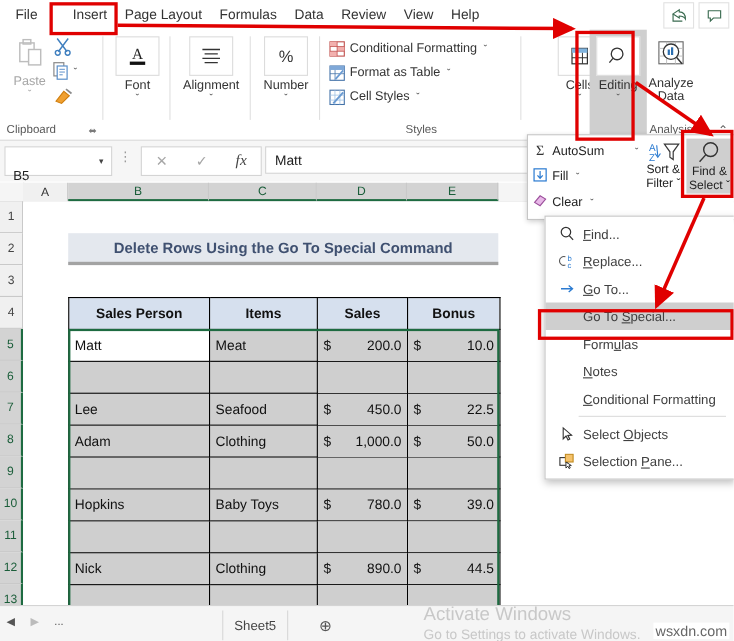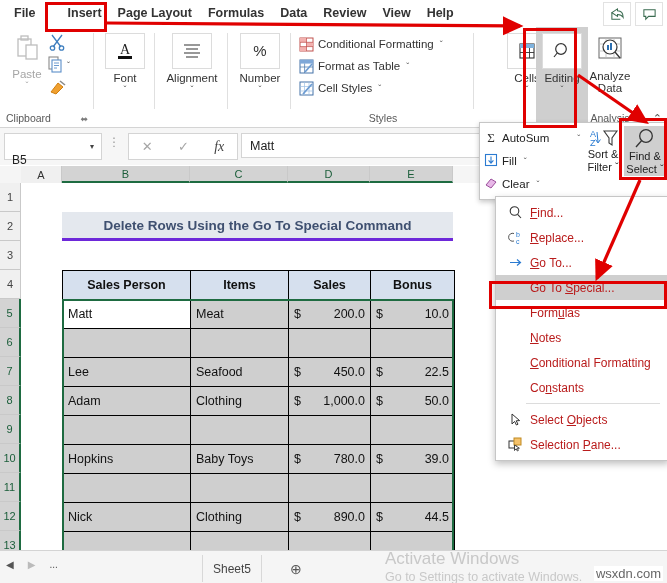--- a/index.html
+++ b/index.html
@@ -6,21 +6,21 @@
   body{
     width:667px;height:583px;overflow:hidden;position:relative;
     font-family:"Liberation Sans", sans-serif;
     background:#ffffff;
     -webkit-font-smoothing:antialiased;
   }
   .app{position:absolute;inset:0;}
 
   
   .tabstrip{position:absolute;left:0;top:0;width:667px;height:27px;background:#fff;}
-  .tabs{display:flex;align-items:center;height:27px;padding-left:6px;font-weight:bold;}
+  .tabs{display:flex;align-items:center;height:27px;padding-left:6px;}
   .tab{font-size:12.5px;color:#333333;padding:0 8px;height:27px;line-height:27px;white-space:nowrap;}
   .tab.active{color:#1b6b3a;font-weight:400;}
   .tabstrip .rightbtns{position:absolute;right:4px;top:2px;display:flex;gap:4px;}
   .rb{width:26px;height:22px;border:1px solid #e2e2e2;background:#fff;display:flex;align-items:center;justify-content:center;}
 
   
   .ribbon{position:absolute;left:0;top:27px;width:667px;height:100px;background:#fff;border-bottom:1px solid #d4d4d4;}
   .grp{position:absolute;top:0;height:100px;}
   .grp .glabel{position:absolute;bottom:3px;width:100%;text-align:center;font-size:10.5px;color:#595959;}
   .bigbtn{display:flex;flex-direction:column;align-items:center;width:100%;padding-top:6px;}
@@ -51,21 +51,21 @@
   .ch.selc{background:#d3d3d3;border-bottom:2px solid #1e6b41;color:#1b5e3a;}
   .corner{position:absolute;left:0;top:0;width:21px;height:17px;background:#f0f0f0;border-right:1px solid #c9c9c9;border-bottom:1px solid #b7b7b7;}
   .corner:after{content:"";position:absolute;right:3px;bottom:2px;border-left:8px solid transparent;border-bottom:8px solid #a6a6a6;}
   .rowhdrs{position:absolute;left:0;top:17px;width:21px;}
   .rh{height:29px;border-bottom:1px solid #c9c9c9;border-right:1px solid #c9c9c9;box-sizing:border-box;background:#f0f0f0;
       font-size:11px;color:#444;display:flex;align-items:center;justify-content:center;}
   .rh.selr{background:#d3d3d3;border-right:2px solid #1e6b41;color:#1b5e3a;}
   .cells{position:absolute;left:21px;top:17px;right:0;bottom:0;background:#fff;}
 
   .title-banner{position:absolute;box-sizing:border-box;background:#e4e8ee;display:flex;align-items:center;justify-content:center;
-     font-size:13.5px;font-weight:bold;color:#3f5070;border-bottom:3px solid #6d28d9;}
+     font-size:13.5px;font-weight:bold;color:#3f5070;border-bottom:3px solid #a3a3a3;}
 
   table.sheet{position:absolute;border-collapse:collapse;table-layout:fixed;}
   table.sheet td{border:1px solid #000;box-sizing:border-box;height:29px;font-size:12.5px;color:#111;padding:0 5px;
      overflow:hidden;white-space:nowrap;}
   td.hdrcell{background:#d6e0ee;font-weight:bold;text-align:center;font-size:12.5px;}
   td.selcell{background:#cfcfcf;}
   td.activecell{background:#ffffff;}
   td.num{position:relative;text-align:right;padding-right:6px;}
   td.num .dol{position:absolute;left:5px;top:0;line-height:29px;}
 
@@ -74,21 +74,21 @@
   
   .editpanel{position:absolute;left:479px;top:122px;width:188px;height:76px;background:#fff;border:1px solid #c6c6c6;box-shadow:0 2px 5px rgba(0,0,0,.22);}
   .ep-left{position:absolute;left:4px;top:3px;width:96px;}
   .ep-row{display:flex;align-items:center;height:23px;font-size:11.5px;color:#222;gap:4px;}
   .ep-right{position:absolute;left:102px;top:3px;width:84px;display:flex;}
   .ep-col{flex:1;display:flex;flex-direction:column;align-items:center;padding-top:2px;}
   .ep-col .lbl{font-size:11px;color:#222;line-height:13px;text-align:center;}
   .ep-col.hl{background:#cfcfcf;}
 
   .menu{position:absolute;left:495px;top:196px;width:172px;background:#fff;border:1px solid #c6c6c6;box-shadow:0 3px 7px rgba(0,0,0,.25);padding:3px 0;}
-  .mi{height:25px;display:flex;align-items:center;font-size:12px;color:#b91c1c;padding-left:8px;}
+  .mi{height:25px;display:flex;align-items:center;font-size:12px;color:#404040;padding-left:8px;}
   .mi .micon{width:22px;display:flex;align-items:center;justify-content:center;}
   .mi .mtxt{padding-left:4px;}
   .mi.hl{background:#cfcfcf;}
   .mdiv{height:1px;background:#dcdcdc;margin:3px 8px 3px 30px;}
   .u{text-decoration:underline;}
 
   
   .redbox{position:absolute;border:3px solid #e00000;box-sizing:border-box;}
   svg.anno{position:absolute;left:0;top:0;width:667px;height:583px;pointer-events:none;}
 
@@ -517,24 +517,20 @@
         <span class="mtxt">Form<span class="u">u</span>las</span>
       </div>
       <div class="mi">
         <span class="micon"></span>
         <span class="mtxt"><span class="u">N</span>otes</span>
       </div>
       <div class="mi">
         <span class="micon"></span>
         <span class="mtxt"><span class="u">C</span>onditional Formatting</span>
       </div>
-      <div class="mi">
-        <span class="micon"></span>
-        <span class="mtxt">Co<span class="u">n</span>stants</span>
-      </div>
       <div class="mdiv"></div>
       <div class="mi">
         <span class="micon">
           <svg width="15" height="15" viewBox="0 0 15 15">
             <path d="M4 2 L4 12 L6.6 9.4 L8.4 13 L10 12.2 L8.2 8.8 L11.6 8.6 Z" fill="#fff" stroke="#333" stroke-width="1"></path>
           </svg>
         </span>
         <span class="mtxt">Select <span class="u">O</span>bjects</span>
       </div>
       <div class="mi">

